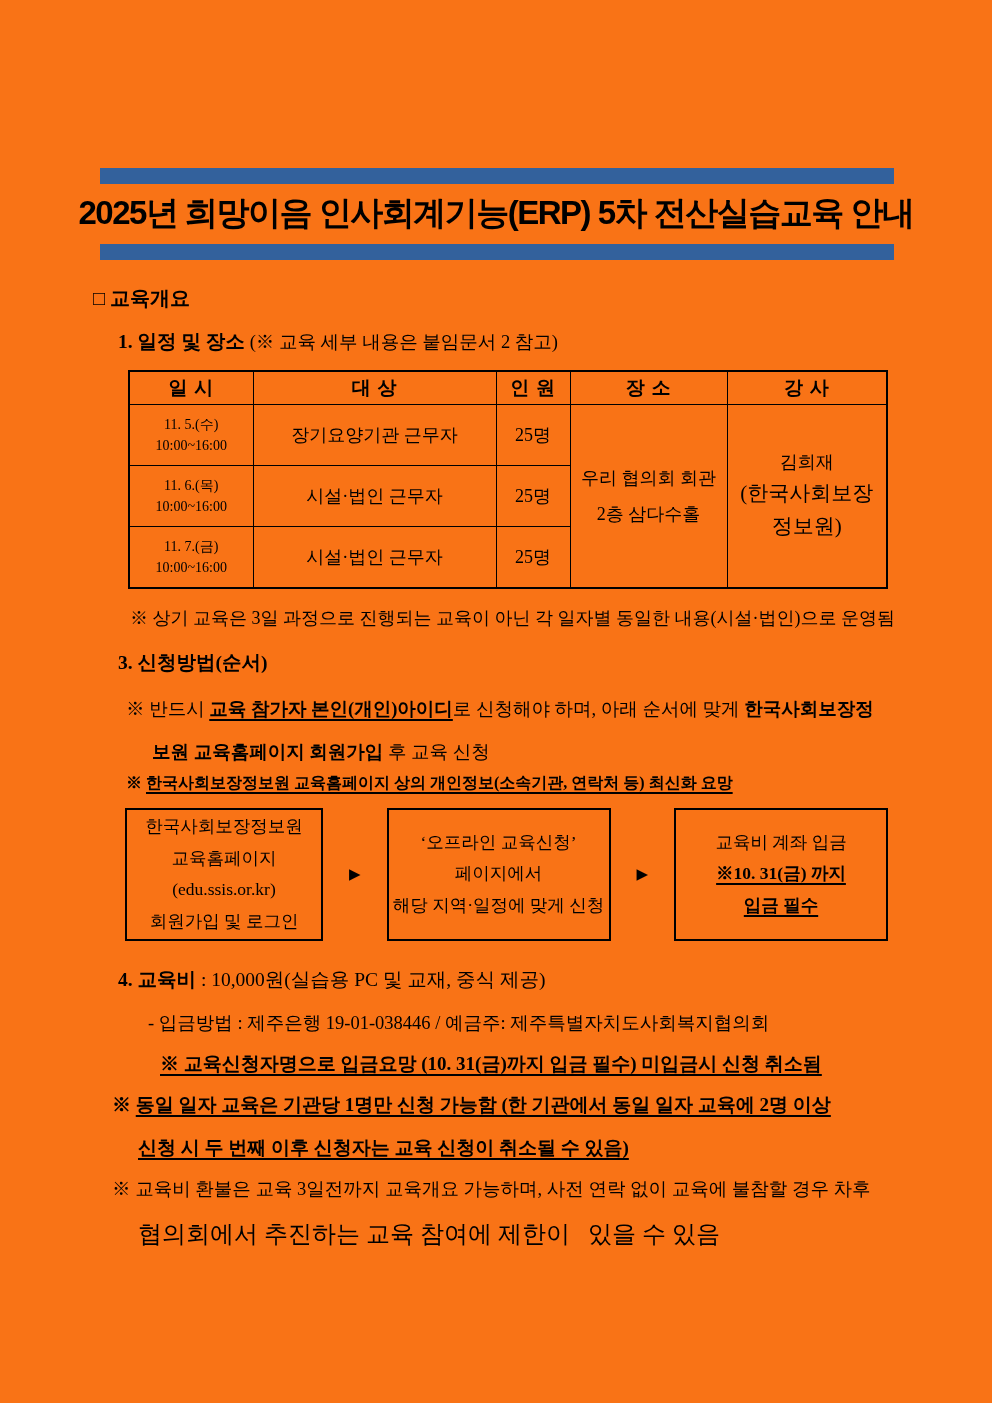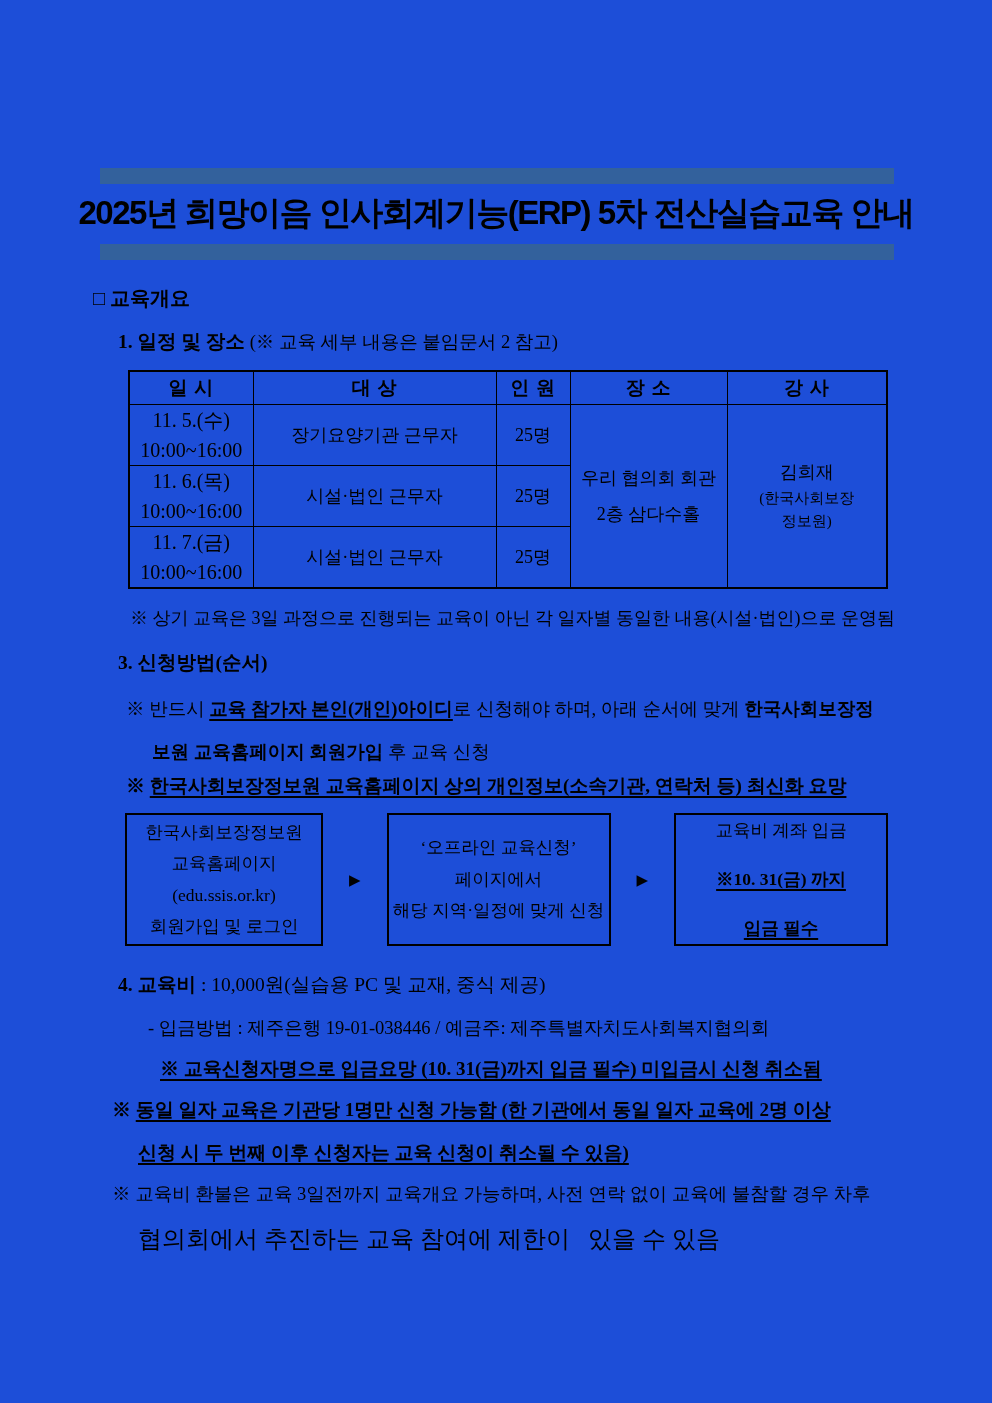--- a/index.html
+++ b/index.html
@@ -1,21 +1,21 @@
 <!DOCTYPE html>
 <html style="--accent: #33619c;"><head>
 <meta charset="utf-8">
 <style>
   * { box-sizing: border-box; }
   html, body { margin: 0; padding: 0; background: #ffffff; }
   .page {
     position: relative;
     width: 992px;
     height: 1403px;
-    background: #1d4ed8;
+    background: #f97316;
     color: #000000;
     font-family: "Liberation Serif", "DejaVu Serif", serif;
     overflow: hidden;
   }
   .bold { font-weight: bold; }
   .underline {
     text-decoration: underline;
     text-underline-offset: 4px;
     text-decoration-thickness: 1.5px;
   }
@@ -50,51 +50,51 @@
     width: 758px;
     border-collapse: collapse;
     border: 2.5px solid #000;
     table-layout: fixed;
     text-align: center;
     font-size: 18px;
   }
   table.schedule th, table.schedule td { border: 1.5px solid #000; padding: 0; }
   table.schedule th { height: 34px; font-size: 19px; font-weight: bold; letter-spacing: 1px; }
   table.schedule tr.data-row { height: 61px; }
-  .cell-datetime { line-height: 1.5; font-size: 20px; }
+  .cell-datetime { line-height: 1.5; font-size: 14px; }
   .cell-location { line-height: 2.0; font-size: 18px; }
   .cell-instructor { line-height: 1.55; font-size: 18px; }
-  .cell-instructor .org { font-size: 15px; }
+  .cell-instructor .org { font-size: 21px; }
 
   .table-note { margin: 17px 0 0 130px; font-size: 18px; }
 
   .sec-line { margin: 17px 0 0 118px; font-size: 19.5px; }
   .sec-line .rest { font-weight: normal; font-size: 19px; }
   .sec-line3 { margin: 19px 0 0 118px; font-size: 19.5px; font-weight: bold; }
 
   .apply-line1 { margin: 20px 0 0 126px; font-size: 18.5px; white-space: nowrap; }
   .apply-line2 { margin: 18px 0 0 152px; font-size: 18.5px; }
-  .update-note { margin: 9px 0 0 126px; font-size: 19px; font-weight: bold; }
+  .update-note { margin: 9px 0 0 126px; font-size: 16px; font-weight: bold; }
 
   
   .flow { margin: 14px 0 0 125px; display: flex; align-items: center; width: 763px; }
   .flow-box {
     border: 2px solid #000;
     height: 133px;
     display: flex;
     flex-direction: column;
     justify-content: center;
     align-items: center;
     text-align: center;
     font-size: 17.5px;
     line-height: 1.8;
   }
   .flow-box.b1 { width: 198px; }
   .flow-box.b2 { width: 224px; }
-  .flow-box.b3 { width: 214px; justify-content: space-between; }
+  .flow-box.b3 { width: 214px; }
   .flow-arrow { flex: 1; text-align: center; font-size: 15px; font-family: "DejaVu Sans", sans-serif; }
 
   .sec-line4 { margin: 25px 0 0 118px; font-size: 19.5px; }
   .deposit-line { margin: 17px 0 0 148px; font-size: 18.5px; }
   .warning-line { margin: 16px 0 0 160px; font-size: 19px; font-weight: bold; }
 
   .limit-line1 { margin: 15px 0 0 112px; font-size: 19px; font-weight: bold; }
   .limit-line2 { margin: 17px 0 0 138px; font-size: 19px; font-weight: bold; }
   .refund-line1 { margin: 15px 0 0 112px; font-size: 18.5px; }
   .refund-line2 { margin: 17px 0 0 138px; font-size: 24px; white-space: pre-wrap; }

